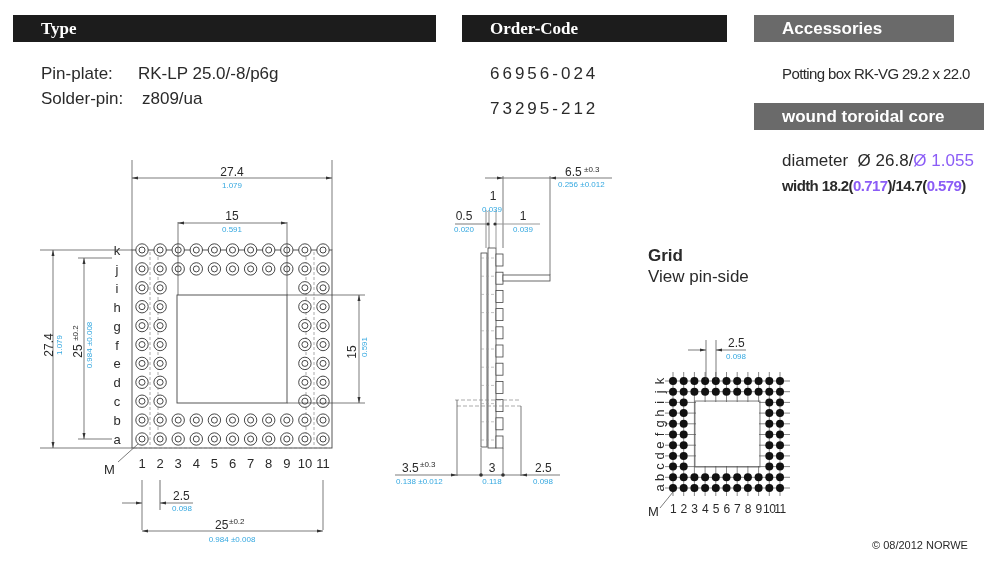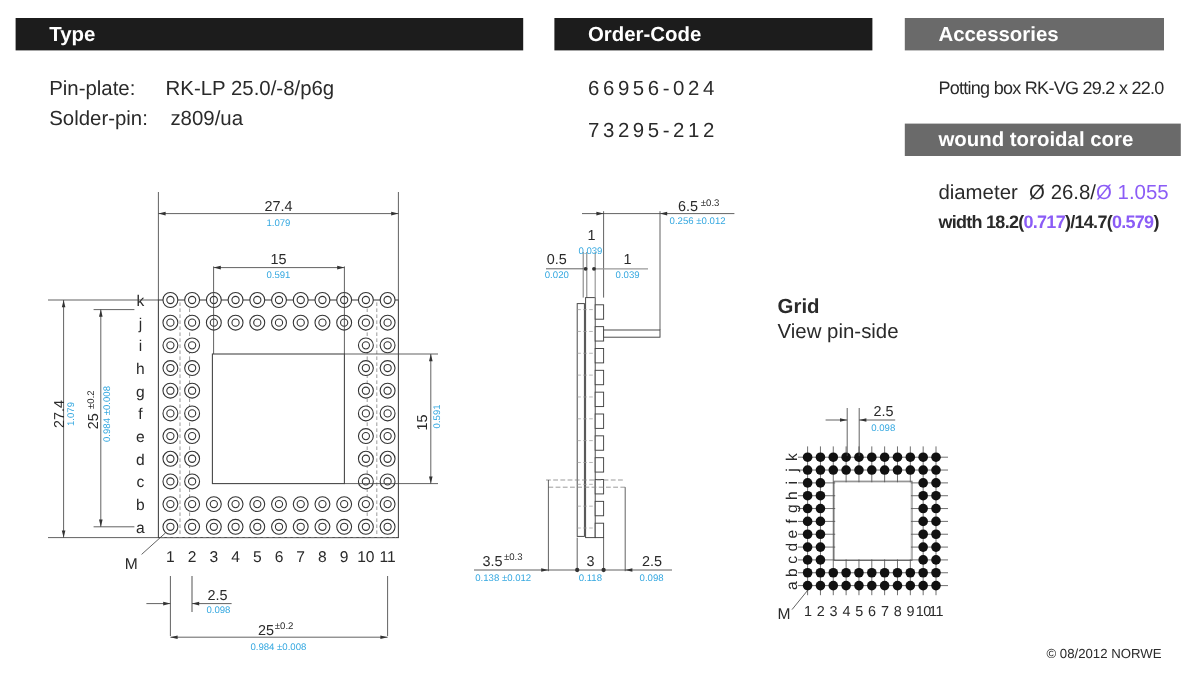--- a/index.html
+++ b/index.html
@@ -1,35 +1,35 @@
 <!DOCTYPE html>
 <html><head>
 <meta charset="utf-8">
 <style>
   html,body{margin:0;padding:0;background:#fff;}
   body{width:1000px;height:568px;position:relative;overflow:hidden;font-family:"Liberation Sans",sans-serif;color:#2a2a2a;}
   .hdr{position:absolute;height:27px;color:#fff;font-weight:bold;font-size:17px;line-height:28px;box-sizing:border-box;padding-left:28px;}
-  .hdr.dark{background:#1c1c1c;}
+  .hdr.dark{background:#1c1c1c;font-family:Liberation Serif, serif;}
   .hdr.grey{background:#6a6a6a;}
   .txt{position:absolute;font-size:17px;color:#2a2a2a;white-space:nowrap;}
   .code{letter-spacing:3px;}
   .cond{font-size:15px;letter-spacing:-0.6px;}
   .blue{color:#8b5cf6;}
   svg{position:absolute;left:0;top:0;}
   svg text{font-family:"Liberation Sans",sans-serif;}
   .dim{font-size:12px;fill:#2a2a2a;}
   .dimb{font-size:8px;fill:#35a8e0;}
   .lbl{font-size:13px;fill:#2a2a2a;}
 </style>
 </head>
 <body>
 
 <div class="hdr dark" style="left:13px;top:15px;width:423px;"><span>Type</span></div>
 <div class="hdr dark" style="left:462px;top:15px;width:265px;"><span>Order-Code</span></div>
-<div class="hdr grey" style="left:754px;top:15px;width:216px;"><span>Accessories</span></div>
+<div class="hdr grey" style="left:754px;top:15px;width:200px;"><span>Accessories</span></div>
 <div class="hdr grey" style="left:754px;top:103px;width:230px;"><span>wound toroidal core</span></div>
 
 <div class="txt" style="left:41px;top:64px;">Pin-plate:</div>
 <div class="txt" style="left:138px;top:64px;">RK-LP 25.0/-8/p6g</div>
 <div class="txt" style="left:41px;top:89px;">Solder-pin:</div>
 <div class="txt" style="left:142px;top:89px;">z809/ua</div>
 
 <div class="txt code" style="left:490px;top:64px;">66956-024</div>
 <div class="txt code" style="left:490px;top:99px;">73295-212</div>
 

